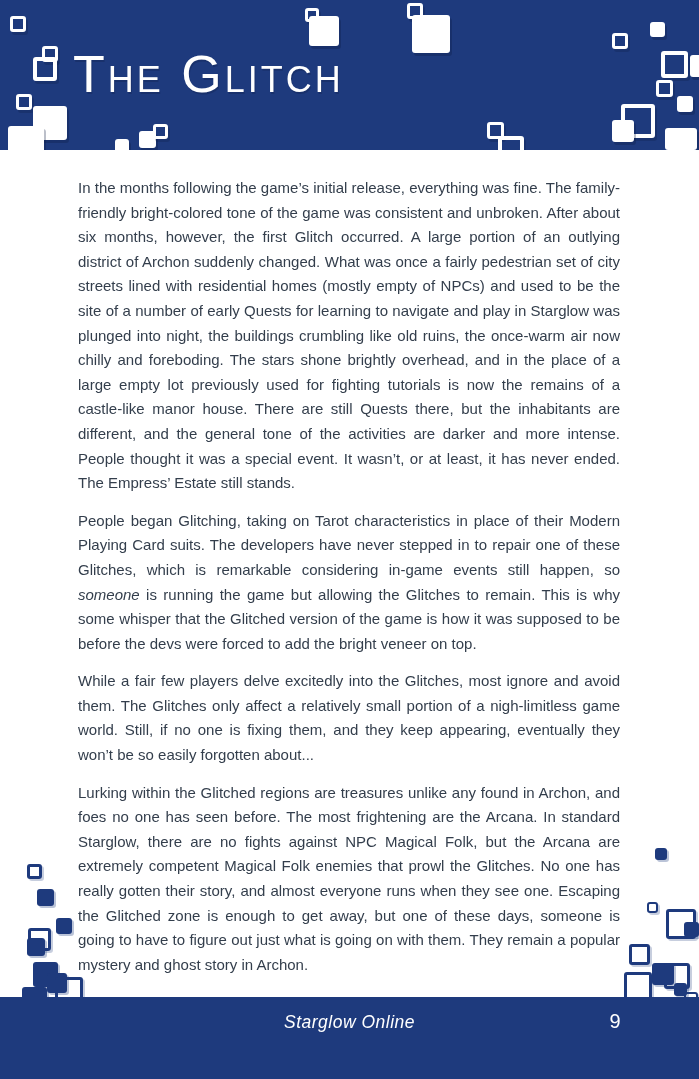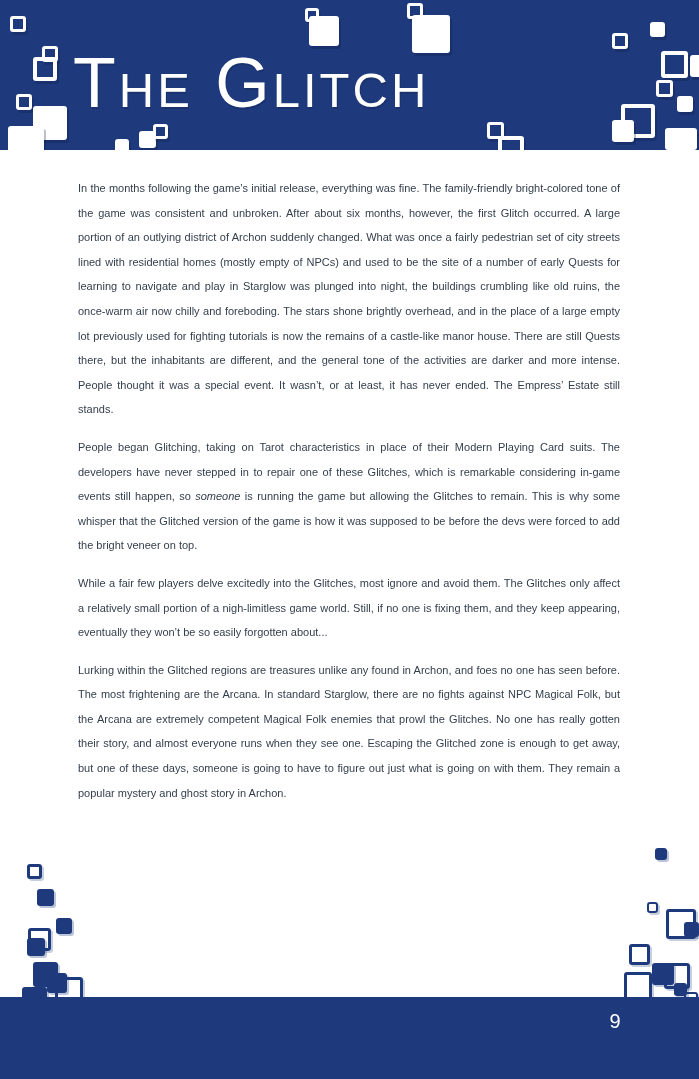--- a/index.html
+++ b/index.html
@@ -8,29 +8,29 @@
     background:#ffffff;overflow:hidden;
     font-family:"Liberation Sans", sans-serif;
   }
   
   .band{position:absolute;left:0;width:699px;background:#1e3a7d;}
   .header-band{top:0;height:150px;overflow:hidden;}
   .footer-band{top:997px;height:82px;}
   
   .page-title{
     position:absolute;left:73px;top:48px;margin:0;
-    color:#ffffff;font-weight:400;font-size:70px;line-height:1;
+    color:#ffffff;font-weight:400;font-size:52px;line-height:1;
     font-variant:small-caps;text-transform:none;letter-spacing:3px;
     text-shadow:1px 2px 0 rgba(10,25,60,0.25);
     white-space:nowrap;
   }
   
   .body-text{
     position:absolute;left:78px;top:176px;width:542px;
-    color:#333e4c;font-size:11px;line-height:24.6px;
+    color:#333e4c;font-size:15px;line-height:24.6px;
     text-align:justify;
   }
   .body-text p{margin:0 0 13px 0;}
   .body-text em{}
   
   .footer-band .footer-row{position:relative;width:100%;height:100%;}
   .book-title{
     position:absolute;left:0;right:0;top:15px;text-align:center;
     color:#ffffff;font-style:italic;font-size:17.5px;letter-spacing:0.5px;
   }
@@ -106,17 +106,18 @@
   <div class="sq bf" style="left:684px;top:922px;width:15px;height:15px;"></div>
   <div class="sq bo" style="left:629px;top:944px;width:21px;height:21px;"></div>
   <div class="sq bf" style="left:652px;top:963px;width:22px;height:22px;"></div>
   <div class="sq bo" style="left:664px;top:963px;width:26px;height:26px;"></div>
   <div class="sq bo" style="left:624px;top:972px;width:28px;height:28px;"></div>
   <div class="sq bf" style="left:674px;top:983px;width:13px;height:13px;"></div>
   <div class="sq bo" style="left:684px;top:992px;width:14px;height:14px;border-width:2.5px;"></div>
 
   <footer class="band footer-band">
     <div class="footer-row">
+      <span class="book-title">Starglow Online</span>
       <span class="page-number">9</span>
     </div>
   </footer>
 
 </div>
 
 </body></html>

